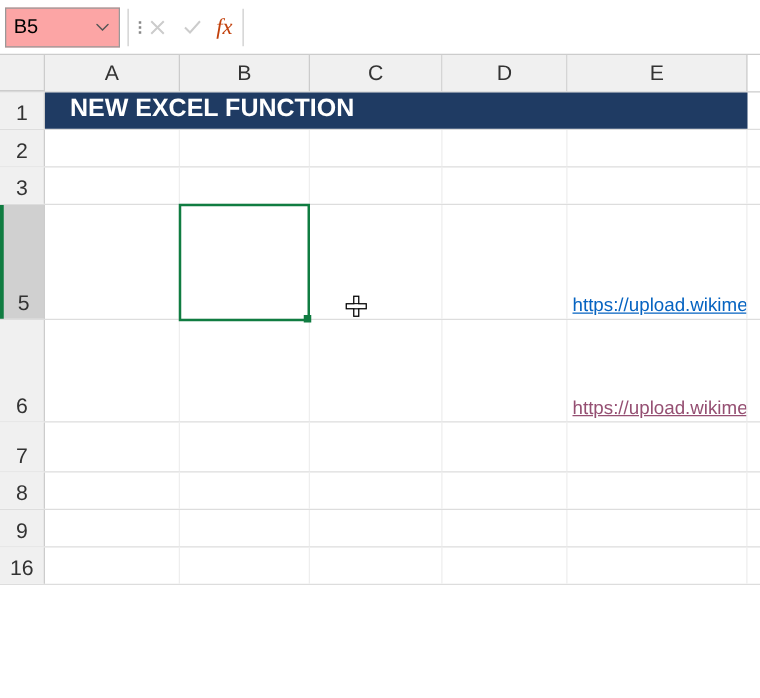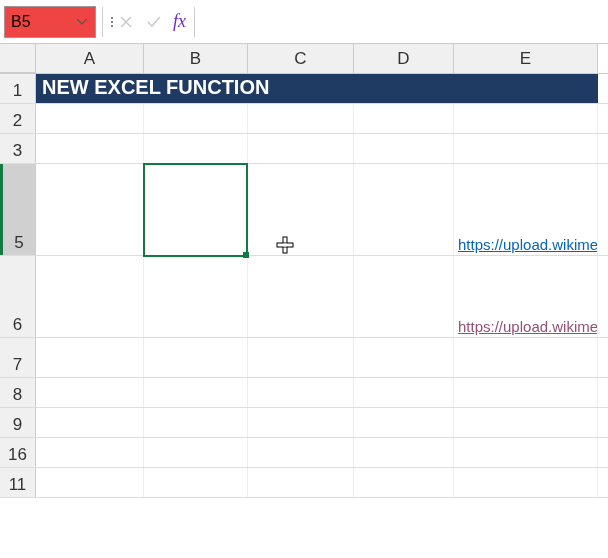--- a/index.html
+++ b/index.html
@@ -1,39 +1,39 @@
 <!DOCTYPE html>
 <html><head>
 <meta charset="utf-8">
 <style>
 * { box-sizing: border-box; margin: 0; padding: 0; }
 body { font-family: "Segoe UI", Arial, sans-serif; font-size: 14px; background: #fff; width: 608px; height: 558px; overflow: hidden; position: relative; }
 
 
 .formula-bar { display: flex; align-items: center; height: 44px; border-bottom: 1px solid #ccc; background: #fff; }
-.name-box { width: 92px; height: 32px; margin-left: 4px; border: 1px solid #999; display: flex; align-items: center; padding: 0 6px; font-size: 16px; position: relative; background: #ef4444; }
+.name-box { width: 92px; height: 32px; margin-left: 4px; border: 1px solid #999; display: flex; align-items: center; padding: 0 6px; font-size: 16px; position: relative; background: #fca5a5; }
 .name-box-text { flex: 1; }
 .name-box-arrow { width: 14px; display: flex; justify-content: center; align-items: center; color: #555; }
 .vsep { width: 1px; height: 30px; background: #ccc; margin: 0 6px; }
 .fx-buttons { display: flex; align-items: center; gap: 6px; }
 .fx-btn { width: 22px; height: 24px; display: flex; align-items: center; justify-content: center; color: #bbb; font-size: 16px; cursor: default; }
-.fx-label { font-style: italic; font-family: "Times New Roman", serif; font-size: 18px; color: #6d28d9; padding: 0 2px; }
+.fx-label { font-style: italic; font-family: "Times New Roman", serif; font-size: 18px; color: #c2410c; padding: 0 2px; }
 .formula-input { flex: 1; height: 30px; border: none; padding: 0 6px; font-size: 14px; outline: none; }
 
 
 .grid { position: relative; }
 .col-headers { display: flex; height: 30px; border-bottom: 1px solid #ccc; }
 .corner { width: 36px; background: #f0f0f0; border-right: 1px solid #ccc; border-bottom: 1px solid #ccc; }
 .col-h { background: #f0f0f0; border-right: 1px solid #ccc; display: flex; align-items: center; justify-content: center; font-size: 17px; color: #333; }
 .row { display: flex; border-bottom: 1px solid #ddd; }
 .row-h { width: 36px; background: #f0f0f0; border-right: 1px solid #ccc; display: flex; align-items: flex-end; justify-content: center; font-size: 17px; color: #333; padding-bottom: 2px; }
 .row-h.sel { background: #d0d0d0; border-left: 3px solid #107c41; }
 .cell { border-right: 1px solid #eee; overflow: hidden; white-space: nowrap; display: flex; align-items: flex-end; padding: 2px 4px; }
 
-.title-cell { background: #1f3b63; color: #fff; font-weight: bold; font-size: 20px; padding: 4px 6px; white-space: nowrap; }
+.title-cell { background: #1f3b63; color: #fff; font-weight: bold; font-size: 20px; padding: 4px 20px; white-space: nowrap; }
 .link { color: #0563c1; text-decoration: underline; font-size: 15px; }
 .vlink { color: #954f72; text-decoration: underline; font-size: 15px; }
 
 
 .sel-box { position: absolute; border: 2px solid #107c41; pointer-events: none; }
 .sel-handle { position: absolute; width: 6px; height: 6px; background: #107c41; right: -3px; bottom: -3px; }
 
 
 .cursor-cross { position: absolute; width: 18px; height: 18px; pointer-events: none; }
 .cursor-cross svg { display: block; }
@@ -159,28 +159,20 @@
       <div class="cell" style="width:144px"></div>
   </div>
   <div class="row" style="height:30px">
     <div class="row-h">16</div>
     <div class="cell" style="width:108px"></div>
       <div class="cell" style="width:104px"></div>
       <div class="cell" style="width:106px"></div>
       <div class="cell" style="width:100px"></div>
       <div class="cell" style="width:144px"></div>
   </div>
-  <div class="row" style="height:30px">
-    <div class="row-h">11</div>
-    <div class="cell" style="width:108px"></div>
-      <div class="cell" style="width:104px"></div>
-      <div class="cell" style="width:106px"></div>
-      <div class="cell" style="width:100px"></div>
-      <div class="cell" style="width:144px"></div>
-  </div>
 
   <div class="sel-box" style="left:143px; top:119px; width:105px; height:94px;">
     <div class="sel-handle"></div>
   </div>
 
   <div class="cursor-cross" style="left:276px; top:192px;">
     <svg width="18" height="18" viewBox="0 0 18 18">
       <rect x="7" y="1" width="4" height="16" fill="#fff" stroke="#000" stroke-width="1"></rect>
       <rect x="1" y="7" width="16" height="4" fill="#fff" stroke="#000" stroke-width="1"></rect>
       <rect x="7.5" y="7.5" width="3" height="3" fill="#fff"></rect>

